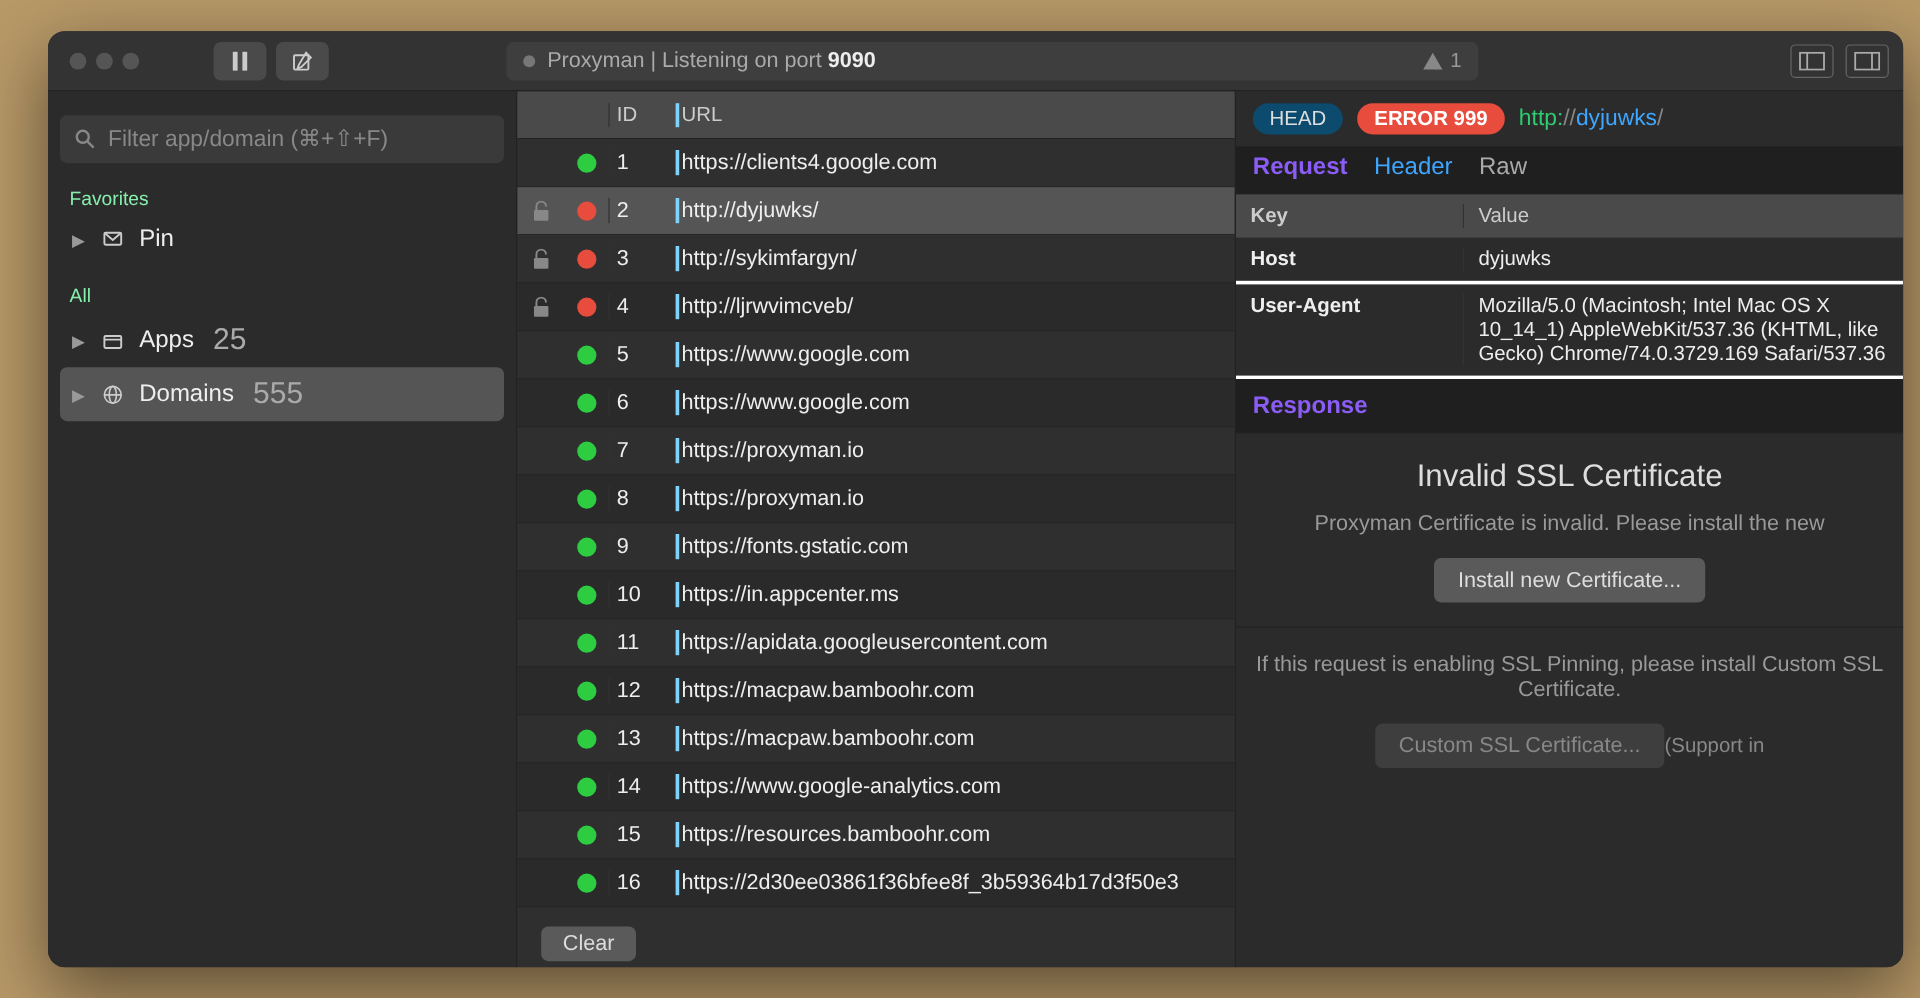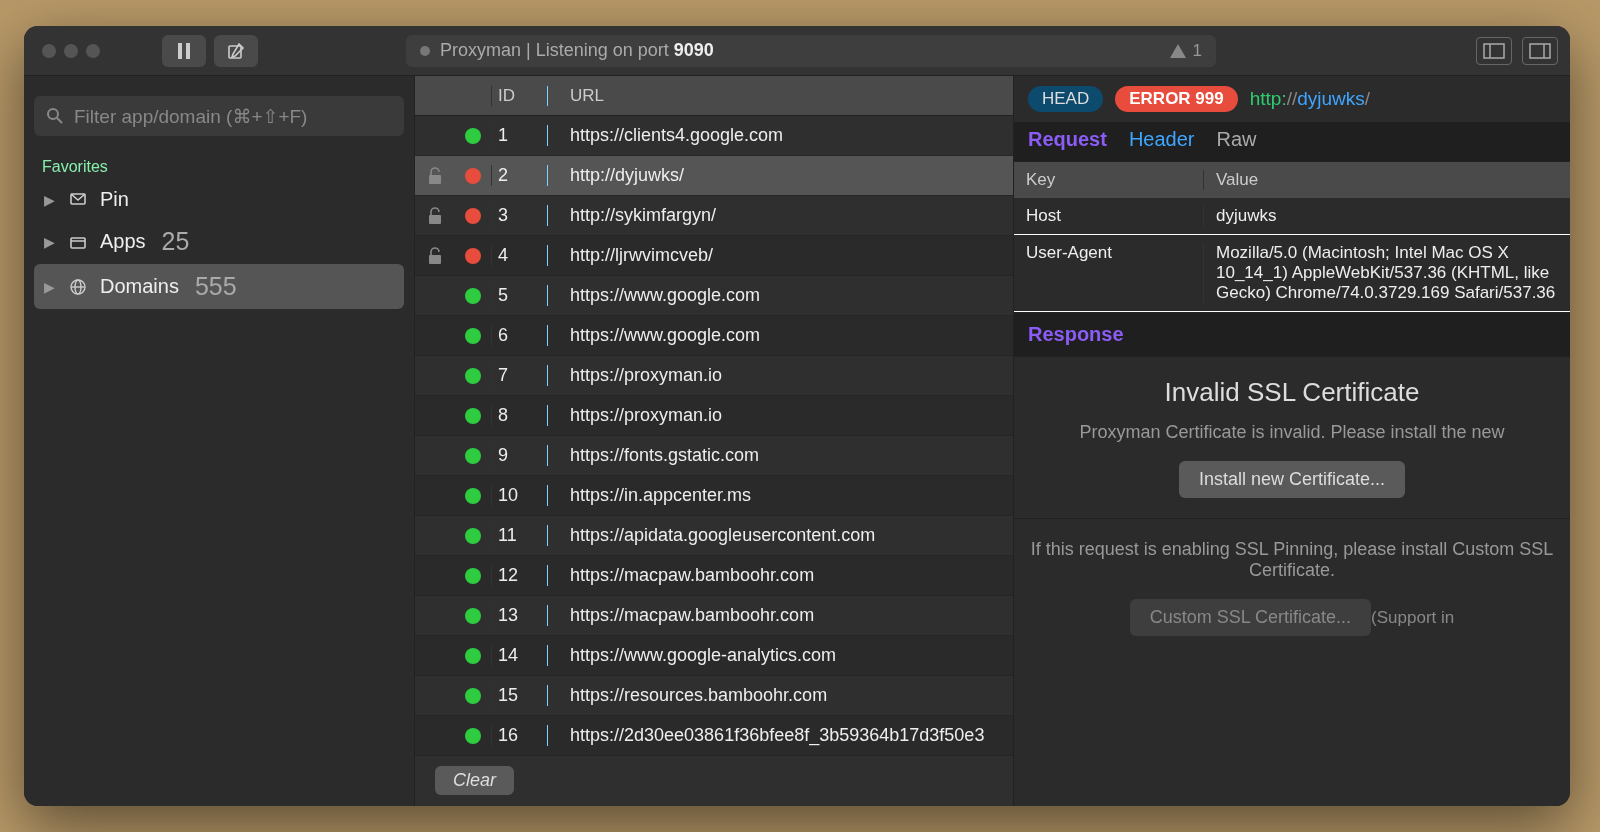--- a/index.html
+++ b/index.html
@@ -7,21 +7,21 @@
     font-family: -apple-system, "Helvetica Neue", Arial, sans-serif;
     background: #b89968;
     width: 1600px;
     height: 832px;
     overflow: hidden;
     font-size: 16px;
     color: #ddd;
   }
   .window {
     position: absolute;
-    top: 26px; left: 24px;
+    top: 26px; left: 40px;
     width: 1546px;
     height: 780px;
     background: #2b2b2b;
     border-radius: 14px;
     box-shadow: 0 20px 60px rgba(0,0,0,0.5);
     overflow: hidden;
     display: flex;
     flex-direction: column;
   }
   
@@ -116,36 +116,36 @@
     display:flex;
     background:#4a4a4a;
     height:40px;
     align-items:center;
     font-size:17px;color:#ccc;
     border-bottom:1px solid #222;
   }
   .col-lock { width:40px; }
   .col-status { width:36px; }
   .col-id { width:56px; padding-left:6px; border-left:1px solid #333; }
-  .col-url { flex:1; padding-left:22px; border-left:1px solid #7dd3fc;}
+  .col-url { flex:1; padding-left:2px; border-left:3px solid #7dd3fc;}
   .table-rows { flex:1; overflow:hidden; }
   .trow {
     display:flex;align-items:center;
     height:40px;
     border-bottom:1px solid #262626;
     font-size:18px;color:#eee;
   }
   .trow.selected { background:#555; }
   .trow:nth-child(even):not(.selected){ background:#2a2a2a; }
   .status-dot { width:16px;height:16px;border-radius:50%; margin:auto;}
   .green { background:#2ecc40; }
   .red { background:#e74c3c; }
   .lock-cell { display:flex;align-items:center;justify-content:center;color:#888; }
   .table-footer {
-    height:40px;display:flex;align-items:flex-start;padding-left:20px;font-style:italic;
+    height:40px;display:flex;align-items:center;padding-left:20px;
   }
   .clear-btn {
     background:#5a5a5a;
     border-radius:6px;
     padding:4px 18px;
     color:#ddd;font-size:18px;
   }
   
   .right {
     flex:1; background:#2b2b2b; display:flex;flex-direction:column;overflow:hidden;
@@ -165,24 +165,24 @@
     font-size:20px;
     border-bottom:1px solid #222;
     background:#1f1f1f;
   }
   .tab { color:#aaa; }
   .tab.active { color:#8b5cf6;font-weight:600; }
   .tab.blue { color:#3ea6ff; }
   .kv-head {
     display:flex;background:#4a4a4a;height:36px;align-items:center;font-size:17px;color:#ccc;
   }
-  .kv-key { width:190px;padding-left:12px;border-right:1px solid #333;}
+  .kv-key { width:190px;padding-left:12px;border-right:1px solid #333;font-weight:bold;}
   .kv-val { flex:1;padding-left:12px;}
   .kv-rows { max-height:120px;overflow:hidden; }
-  .kv-row { display:flex;border-bottom:1px solid #ffffff;padding:8px 0;font-size:17px;color:#eee; }
+  .kv-row { display:flex;border-bottom:3px solid #ffffff;padding:8px 0;font-size:17px;color:#eee; }
   .response-bar {
     background:#1f1f1f;padding:10px 14px;font-size:20px;font-weight:600;color:#8b5cf6;
     border-top:1px solid #222;border-bottom:1px solid #222;
   }
   .panel-block {
     padding:20px 14px;text-align:center;color:#bbb;
     border-bottom:1px solid #222;
   }
   .panel-block h2 { color:#ddd;font-size:26px;font-weight:400;margin-bottom:14px; }
   .panel-block p { font-size:18px;color:#999;margin-bottom:18px; }
@@ -270,20 +270,21 @@
             <span class="icon-box">
               <svg width="22" height="18" fill="none" stroke="#ccc" stroke-width="1.6">
                 <rect x="3" y="3" width="14" height="10" rx="1"></rect>
                 <path d="M3 3 L10 9 L17 3"></path>
               </svg>
             </span>
             <span>Pin</span>
           </div>
         </div>
 
+      <div class="section-label" style="margin-top:16px">All</div>
       <div id="all-list">
           <div class="tree-item">
             <span class="disclosure">▶</span>
             <span class="icon-box">
               <svg width="22" height="18" fill="none" stroke="#ccc" stroke-width="1.6">
                 <rect x="3" y="5" width="14" height="10" rx="1"></rect>
                 <line x1="3" y1="8" x2="17" y2="8"></line>
               </svg>
             </span>
             <span>Apps</span>

